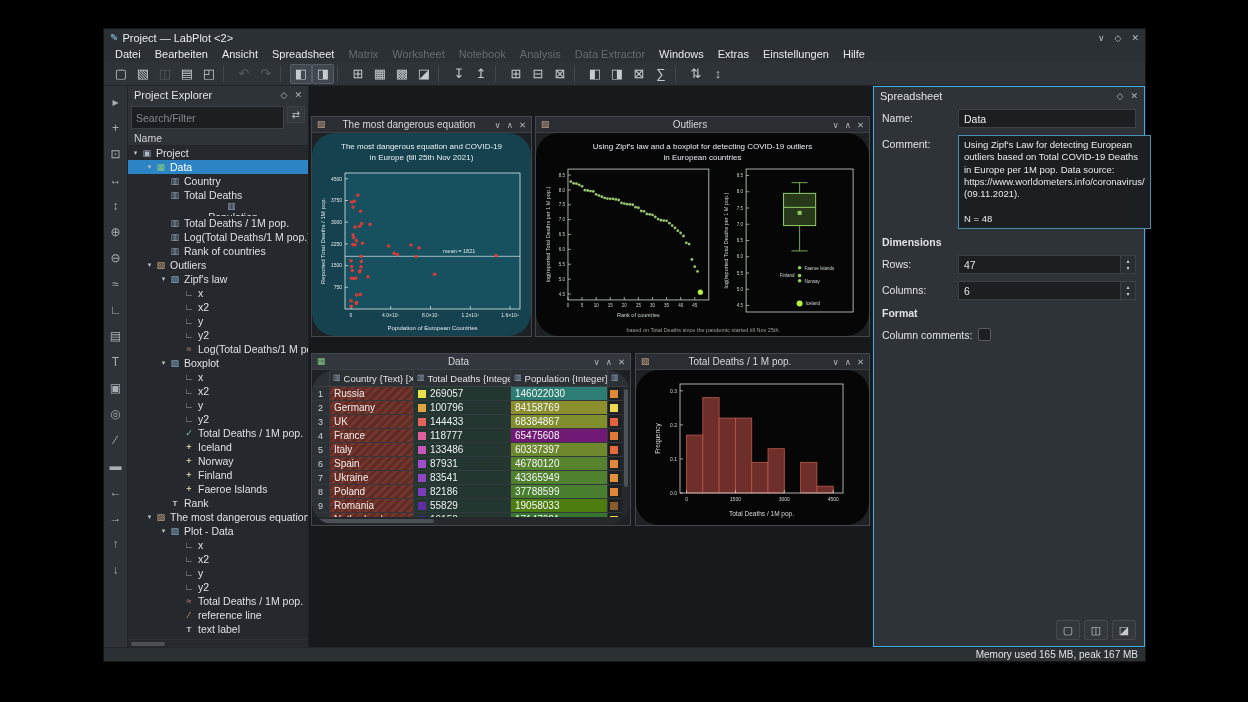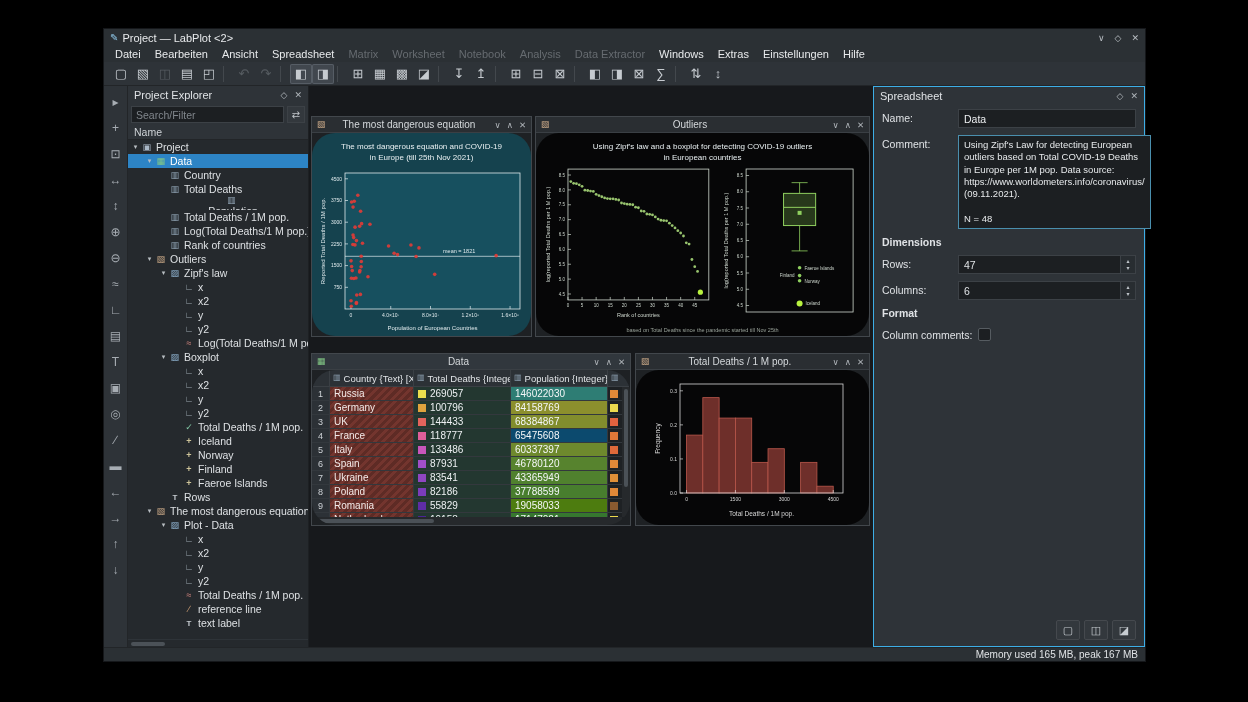--- a/index.html
+++ b/index.html
@@ -20,21 +20,21 @@
 .tbtn.active{background:#41474e;box-shadow:inset 0 0 0 1px #565d65;}
 .tbtn.sep{width:7px;height:16px;border-left:1px solid #43484d;border-radius:0;margin:0 3px;color:transparent;}
 .main{flex:1;display:flex;min-height:0;}
 .toolstrip{width:24px;background:#2e3338;border-right:1px solid #222528;display:flex;flex-direction:column;align-items:center;padding-top:10px;gap:14px;flex:0 0 auto;}
 .tool{font-size:12px;line-height:1;color:#a7adb3;}
 .explorer{width:181px;background:#2e3338;border-right:1px solid #1d2023;display:flex;flex-direction:column;flex:0 0 auto;}
 .dock-titlebar{height:18px;display:flex;align-items:center;padding:0 6px;font-size:11px;color:#dfe2e5;flex:0 0 auto;}
 .dock-titlebar .dock-title{flex:1;}
 .dock-btn{font-size:9px;color:#aeb4b9;margin-left:7px;}
 .search-row{display:flex;gap:3px;pad:2px;padding:2px 3px;flex:0 0 auto;}
-.search-input{flex:1;height:17px;background:#1c1f22;border:1px solid #3c4146;color:#9aa0a5;font-size:10.5px;padding:0 4px;font-family:"Liberation Sans",sans-serif;}
+.search-input{flex:1;height:23px;background:#1c1f22;border:1px solid #3c4146;color:#9aa0a5;font-size:10.5px;padding:0 4px;font-family:"Liberation Sans",sans-serif;}
 .search-input::placeholder{color:#80868c;}
 .filter-btn{width:18px;height:17px;border:1px solid #3c4146;background:#33383d;color:#c0c5ca;font-size:10px;display:flex;align-items:center;justify-content:center;}
 .name-header{height:15px;font-size:10.5px;color:#cfd3d7;padding:0 6px;border-bottom:1px solid #222528;display:flex;align-items:center;flex:0 0 auto;}
 .tree{flex:1;background:#25292d;overflow:hidden;}
 .tree-item{height:14px;display:flex;align-items:center;white-space:nowrap;color:#dde0e3;overflow:hidden;}
 .tree-item.selected{background:#2d84c5;color:#ffffff;}
 .expander{width:11px;text-align:center;font-size:7px;color:#b8bdc2;flex:0 0 auto;}
 .ticon{width:12px;flex:0 0 auto;font-size:9px;line-height:1;text-align:center;margin-right:3px;}
 .tlabel{font-size:10.5px;}
 .gi{display:inline-block;line-height:1;font-style:normal;}
@@ -420,21 +420,21 @@
 
           <div class="tree-item" style="padding-left: 44px;">
             <span class="expander"></span>
             <span class="ticon gi i-label"></span>
             <span class="tlabel">Faeroe Islands</span>
           </div>
 
           <div class="tree-item" style="padding-left: 30px;">
             <span class="expander"></span>
             <span class="ticon gi i-text"></span>
-            <span class="tlabel">Rows</span>
+            <span class="tlabel">Rank</span>
           </div>
 
           <div class="tree-item" style="padding-left: 16px;">
             <span class="expander">▾</span>
             <span class="ticon gi i-ws"></span>
             <span class="tlabel">The most dangerous equation</span>
           </div>
 
           <div class="tree-item" style="padding-left: 30px;">
             <span class="expander">▾</span>
@@ -802,21 +802,21 @@
                 </div>
               </div>
 
               <div class="dt-row">
                 <div class="dt-cell rn">4</div>
                 <div class="dt-cell cc">France</div>
                 <div class="dt-cell cd">
                   <span class="swatch" style="background-color: rgb(223, 95, 154);"></span>
                   <span>118777</span>
                 </div>
-                <div class="dt-cell cp" style="background-color: #0c4a6e;">65475608</div>
+                <div class="dt-cell cp" style="background-color: #701a75;">65475608</div>
                 <div class="dt-cell cx">
                   <span class="swatch" style="background-color: rgb(224, 120, 56);"></span>
                 </div>
               </div>
 
               <div class="dt-row">
                 <div class="dt-cell rn">5</div>
                 <div class="dt-cell cc">Italy</div>
                 <div class="dt-cell cd">
                   <span class="swatch" style="background-color: rgb(200, 86, 187);"></span>

